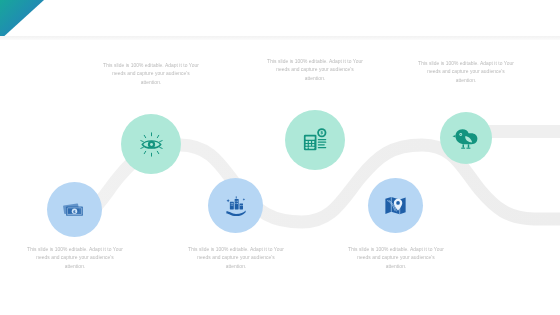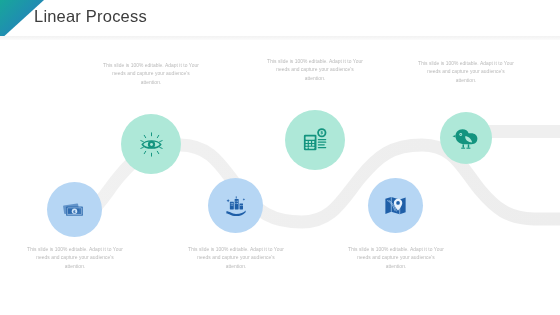--- a/index.html
+++ b/index.html
@@ -87,21 +87,20 @@
     letter-spacing: 0.05px;
   }
 </style>
 </head>
 <body>
 
 <div id="slide">
 
   <div id="corner-triangle"></div>
 
-  <div id="page-title">Linear Process</div>
 
   <div id="header-rule"></div>
 
   <svg id="ribbon-layer" viewBox="0 0 560 315" xmlns="http://www.w3.org/2000/svg">
     <defs>
       <linearGradient id="ribGrad" x1="0" y1="0" x2="1" y2="0">
         <stop offset="0" stop-color="#f1f1f1"></stop>
         <stop offset="1" stop-color="#ededed"></stop>
       </linearGradient>
     </defs>

